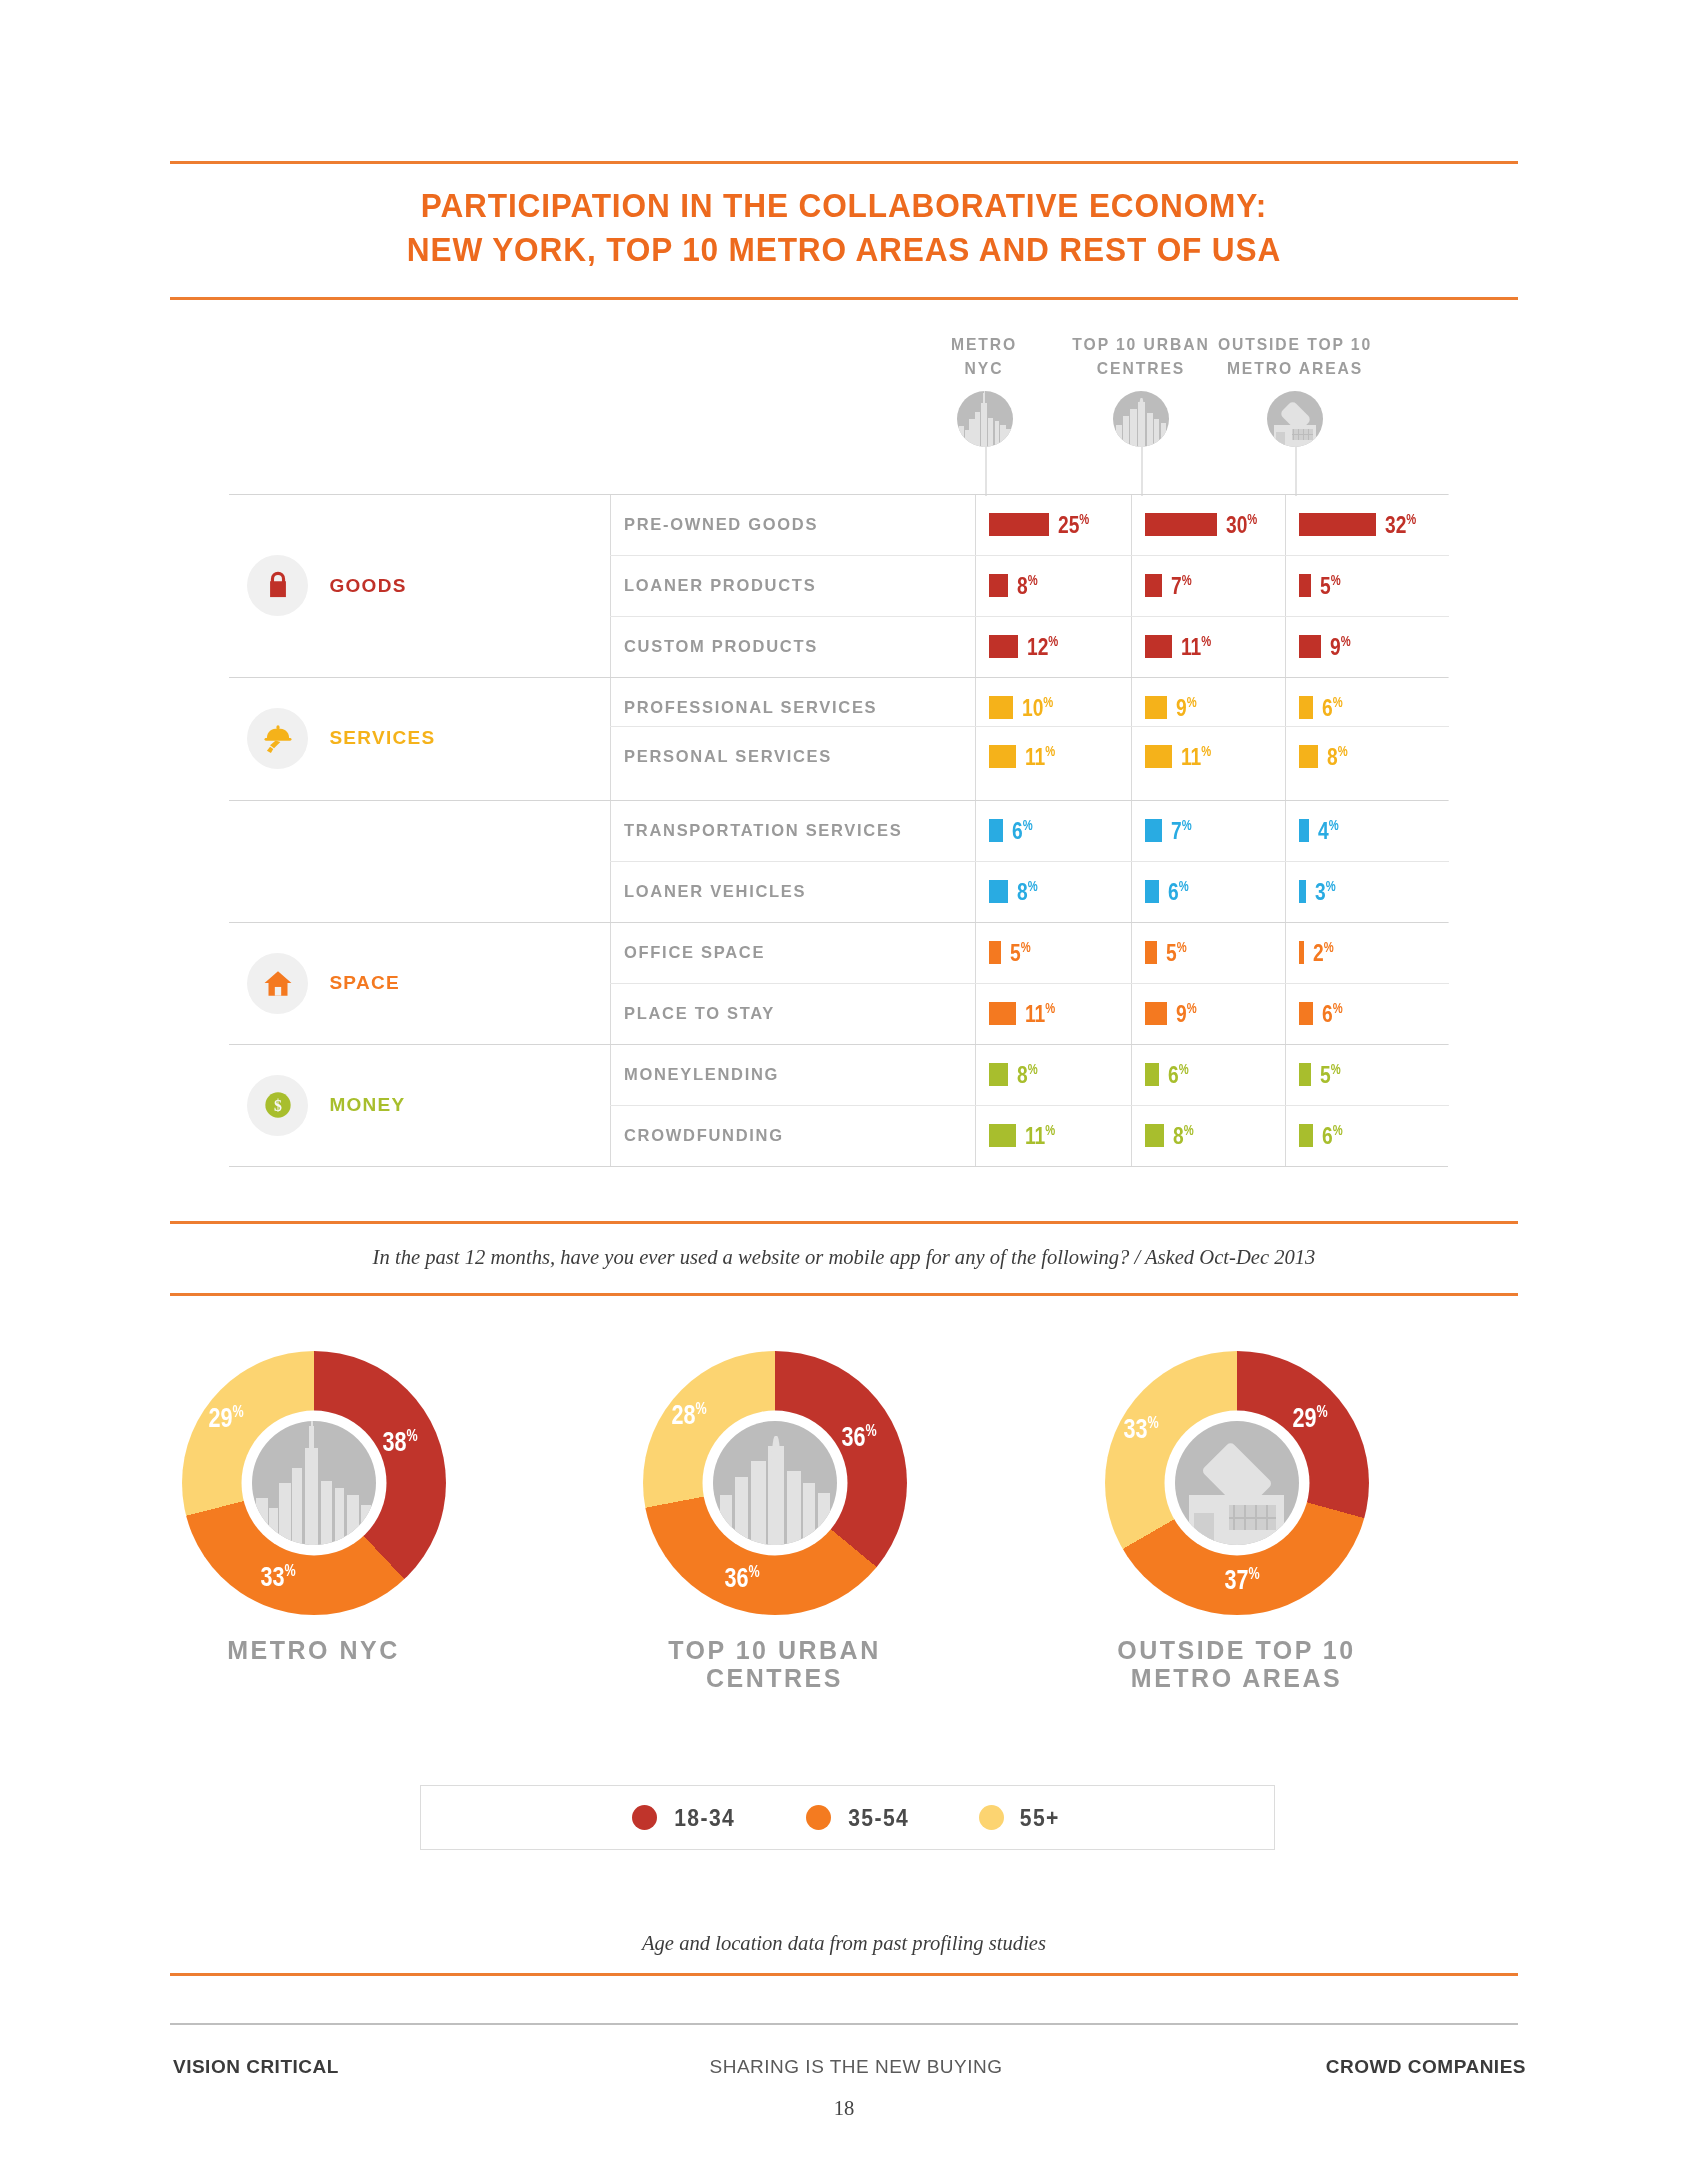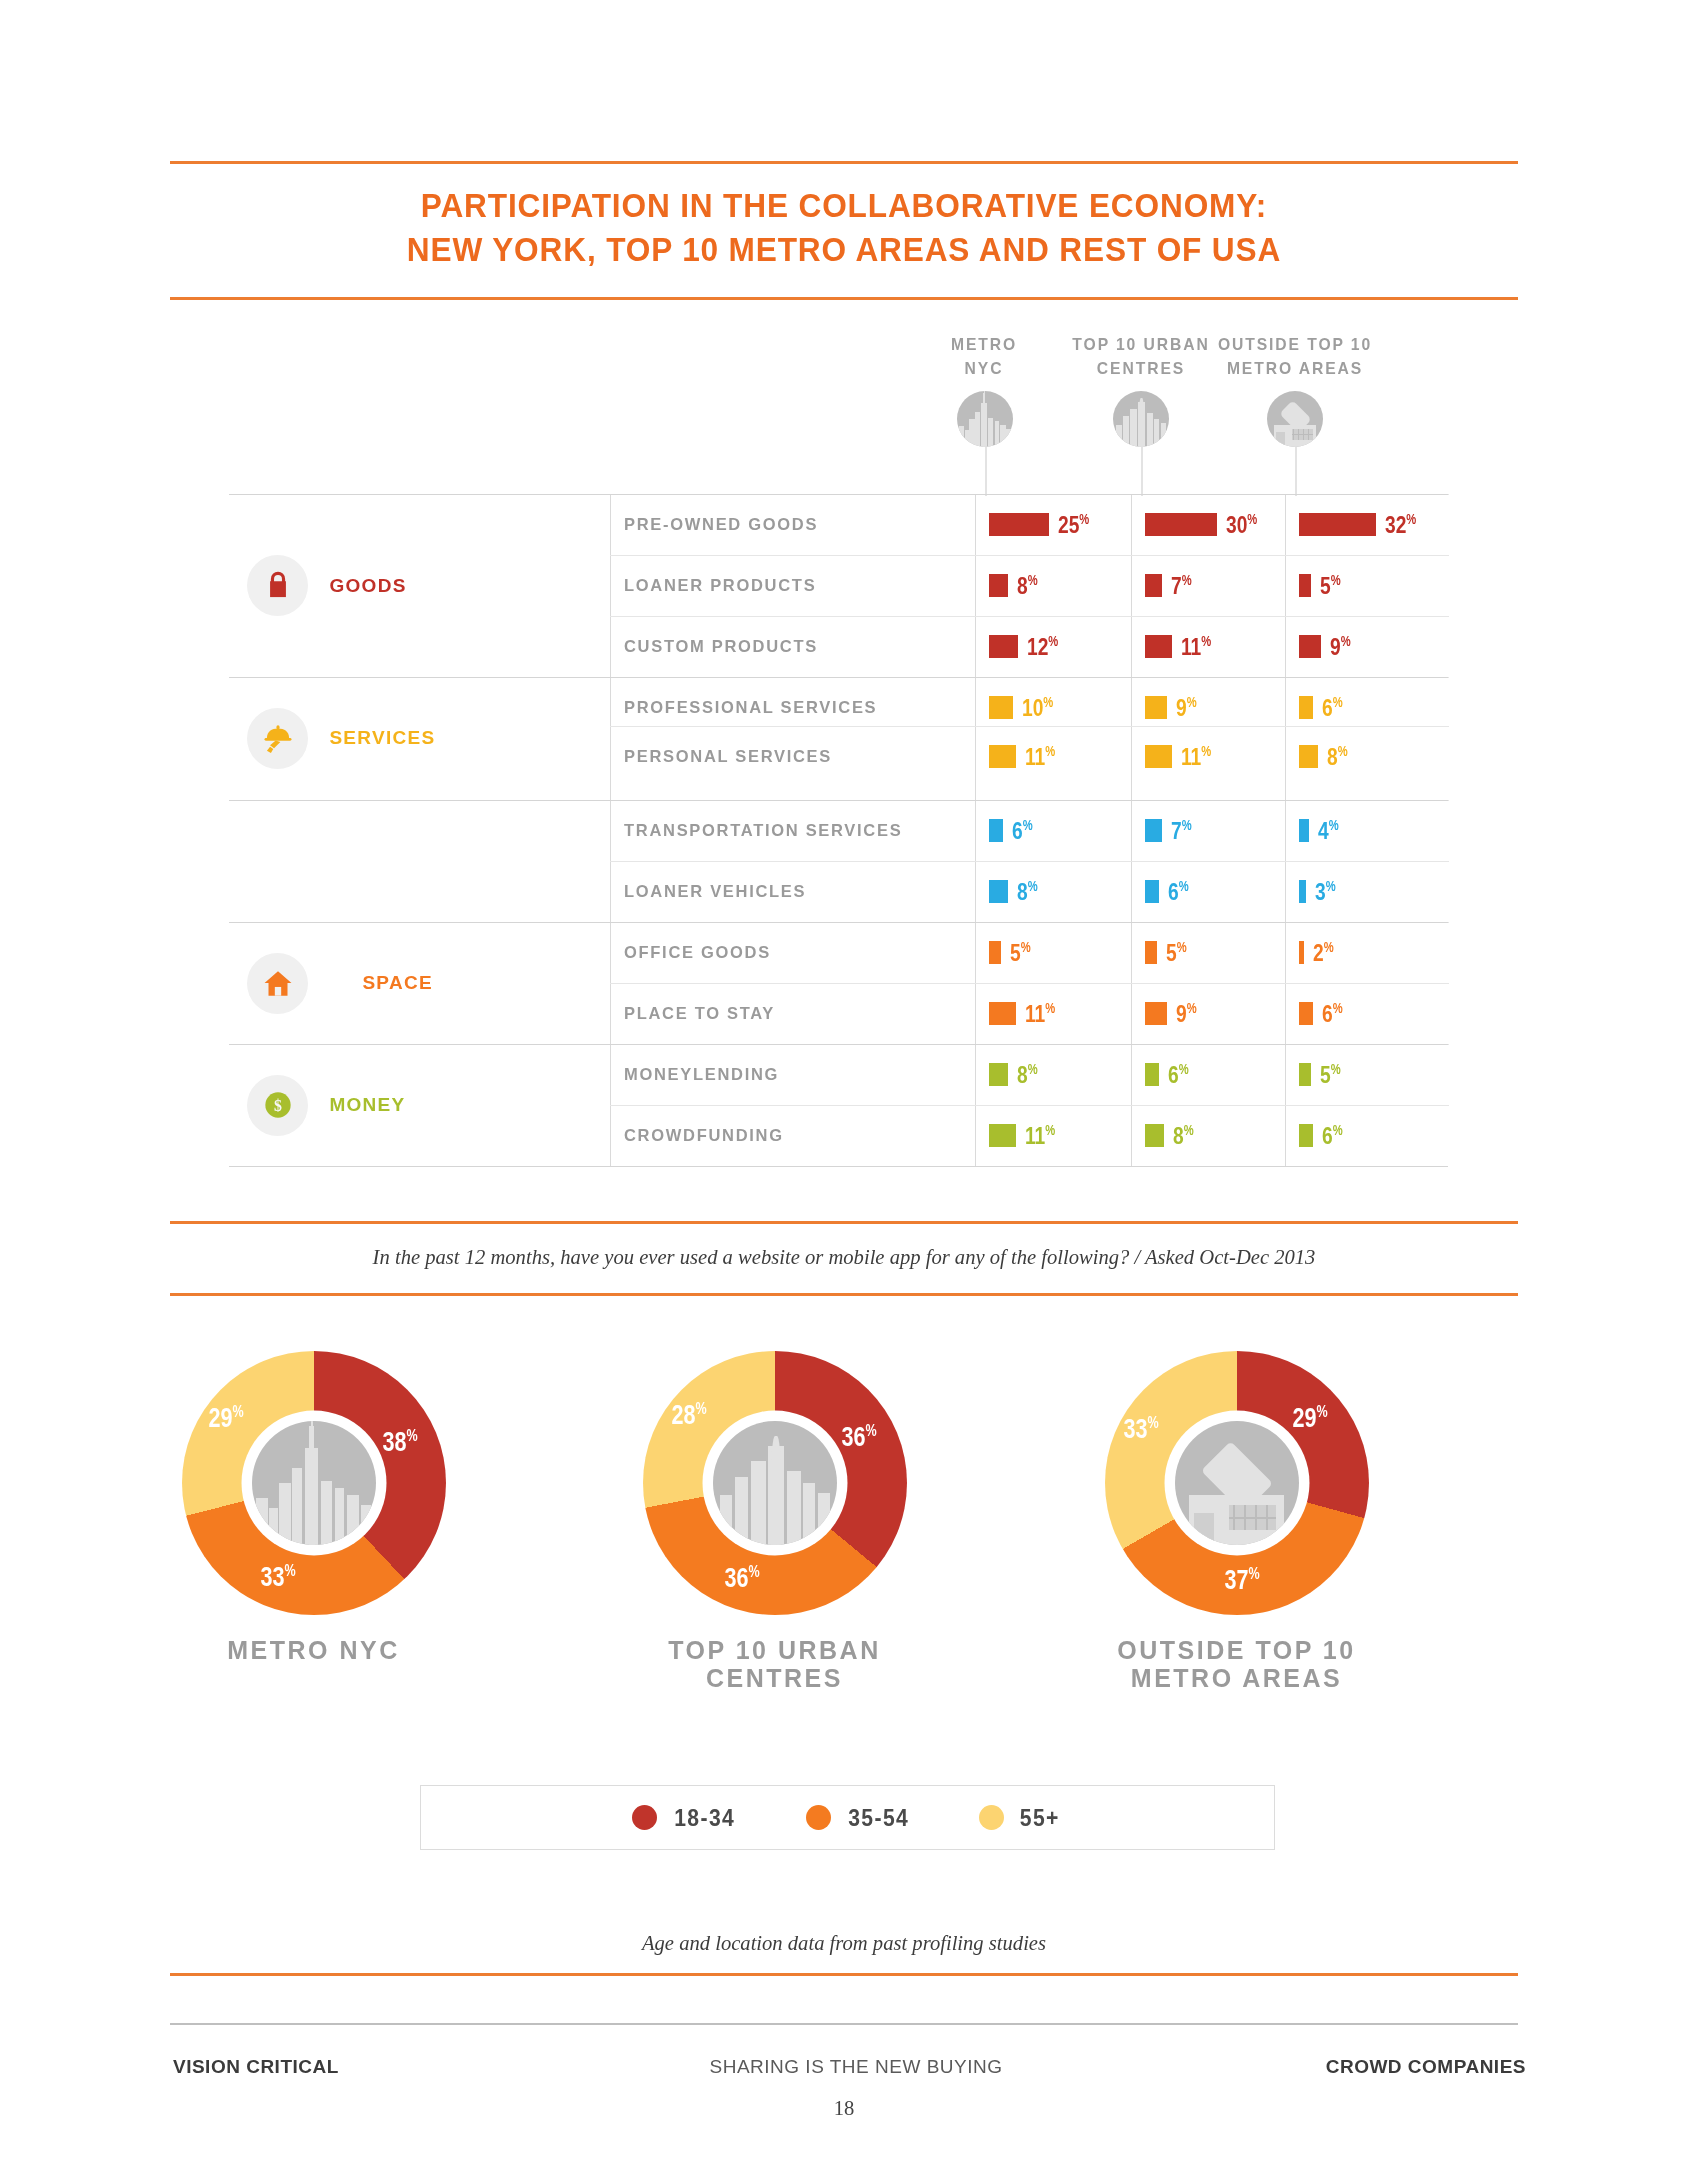--- a/index.html
+++ b/index.html
@@ -315,21 +315,21 @@
           <span class="bar" style="width: 14.4px; background: rgb(41, 171, 226);"></span>
           <span class="pct" style="color: rgb(41, 171, 226);">6<sup>%</sup></span>
         </div>
         <div class="barcell" style="left: 1070px;">
           <span class="bar" style="width: 7.2px; background: rgb(41, 171, 226);"></span>
           <span class="pct" style="color: rgb(41, 171, 226);">3<sup>%</sup></span>
         </div>
       </div>
       <div class="trow" style="top: 428px;">
         <div class="hl" style="left: 381px; width: 839px;"></div>
-        <div class="row-label">OFFICE GOODS</div>
+        <div class="row-label">OFFICE SPACE</div>
         <div class="barcell" style="left: 760px;">
           <span class="bar" style="width: 12px; background: rgb(244, 121, 32);"></span>
           <span class="pct" style="color: rgb(244, 121, 32);">5<sup>%</sup></span>
         </div>
         <div class="barcell" style="left: 916px;">
           <span class="bar" style="width: 12px; background: rgb(244, 121, 32);"></span>
           <span class="pct" style="color: rgb(244, 121, 32);">5<sup>%</sup></span>
         </div>
         <div class="barcell" style="left: 1070px;">
           <span class="bar" style="width: 5px; background: rgb(244, 121, 32);"></span>
@@ -401,21 +401,21 @@
             <rect x="22" y="8" width="4" height="5" rx="2" fill="#F5B21A"></rect>
             <rect x="7" y="24" width="34" height="3.4" rx="1.7" fill="#F5B21A"></rect>
             <path d="M21 27l6 2-8 8-5-4z" fill="#F5B21A"></path>
             <path d="M14 35l-4 5 5 3 3-5z" fill="#F5B21A"></path>
           </svg>
         </div>
         <div class="cat-label" style="color: rgb(245, 178, 26);">SERVICES</div>
       </div>
       <div class="cat-sep" style="top: 183px;"></div>
       <div class="cat-sep" style="top: 306px;"></div>
-      <div class="cat-cell" style="top: 428px; height: 122px; gap: 33px;">
+      <div class="cat-cell" style="top: 428px; height: 122px;">
         <div class="cat-badge">
           <svg viewBox="0 0 48 48" width="38" height="38" style="position:absolute;left:11.5px;top:11.5px;">
             <path d="M24 9L7 24h5v16h24V24h5z" fill="#F47920"></path>
             <rect x="20" y="29" width="8" height="11" fill="#F0F0F0"></rect>
           </svg>
         </div>
         <div class="cat-label" style="color: rgb(244, 121, 32);">SPACE</div>
       </div>
       <div class="cat-sep" style="top: 428px;"></div>
       <div class="cat-cell" style="top: 550px; height: 122px;">

